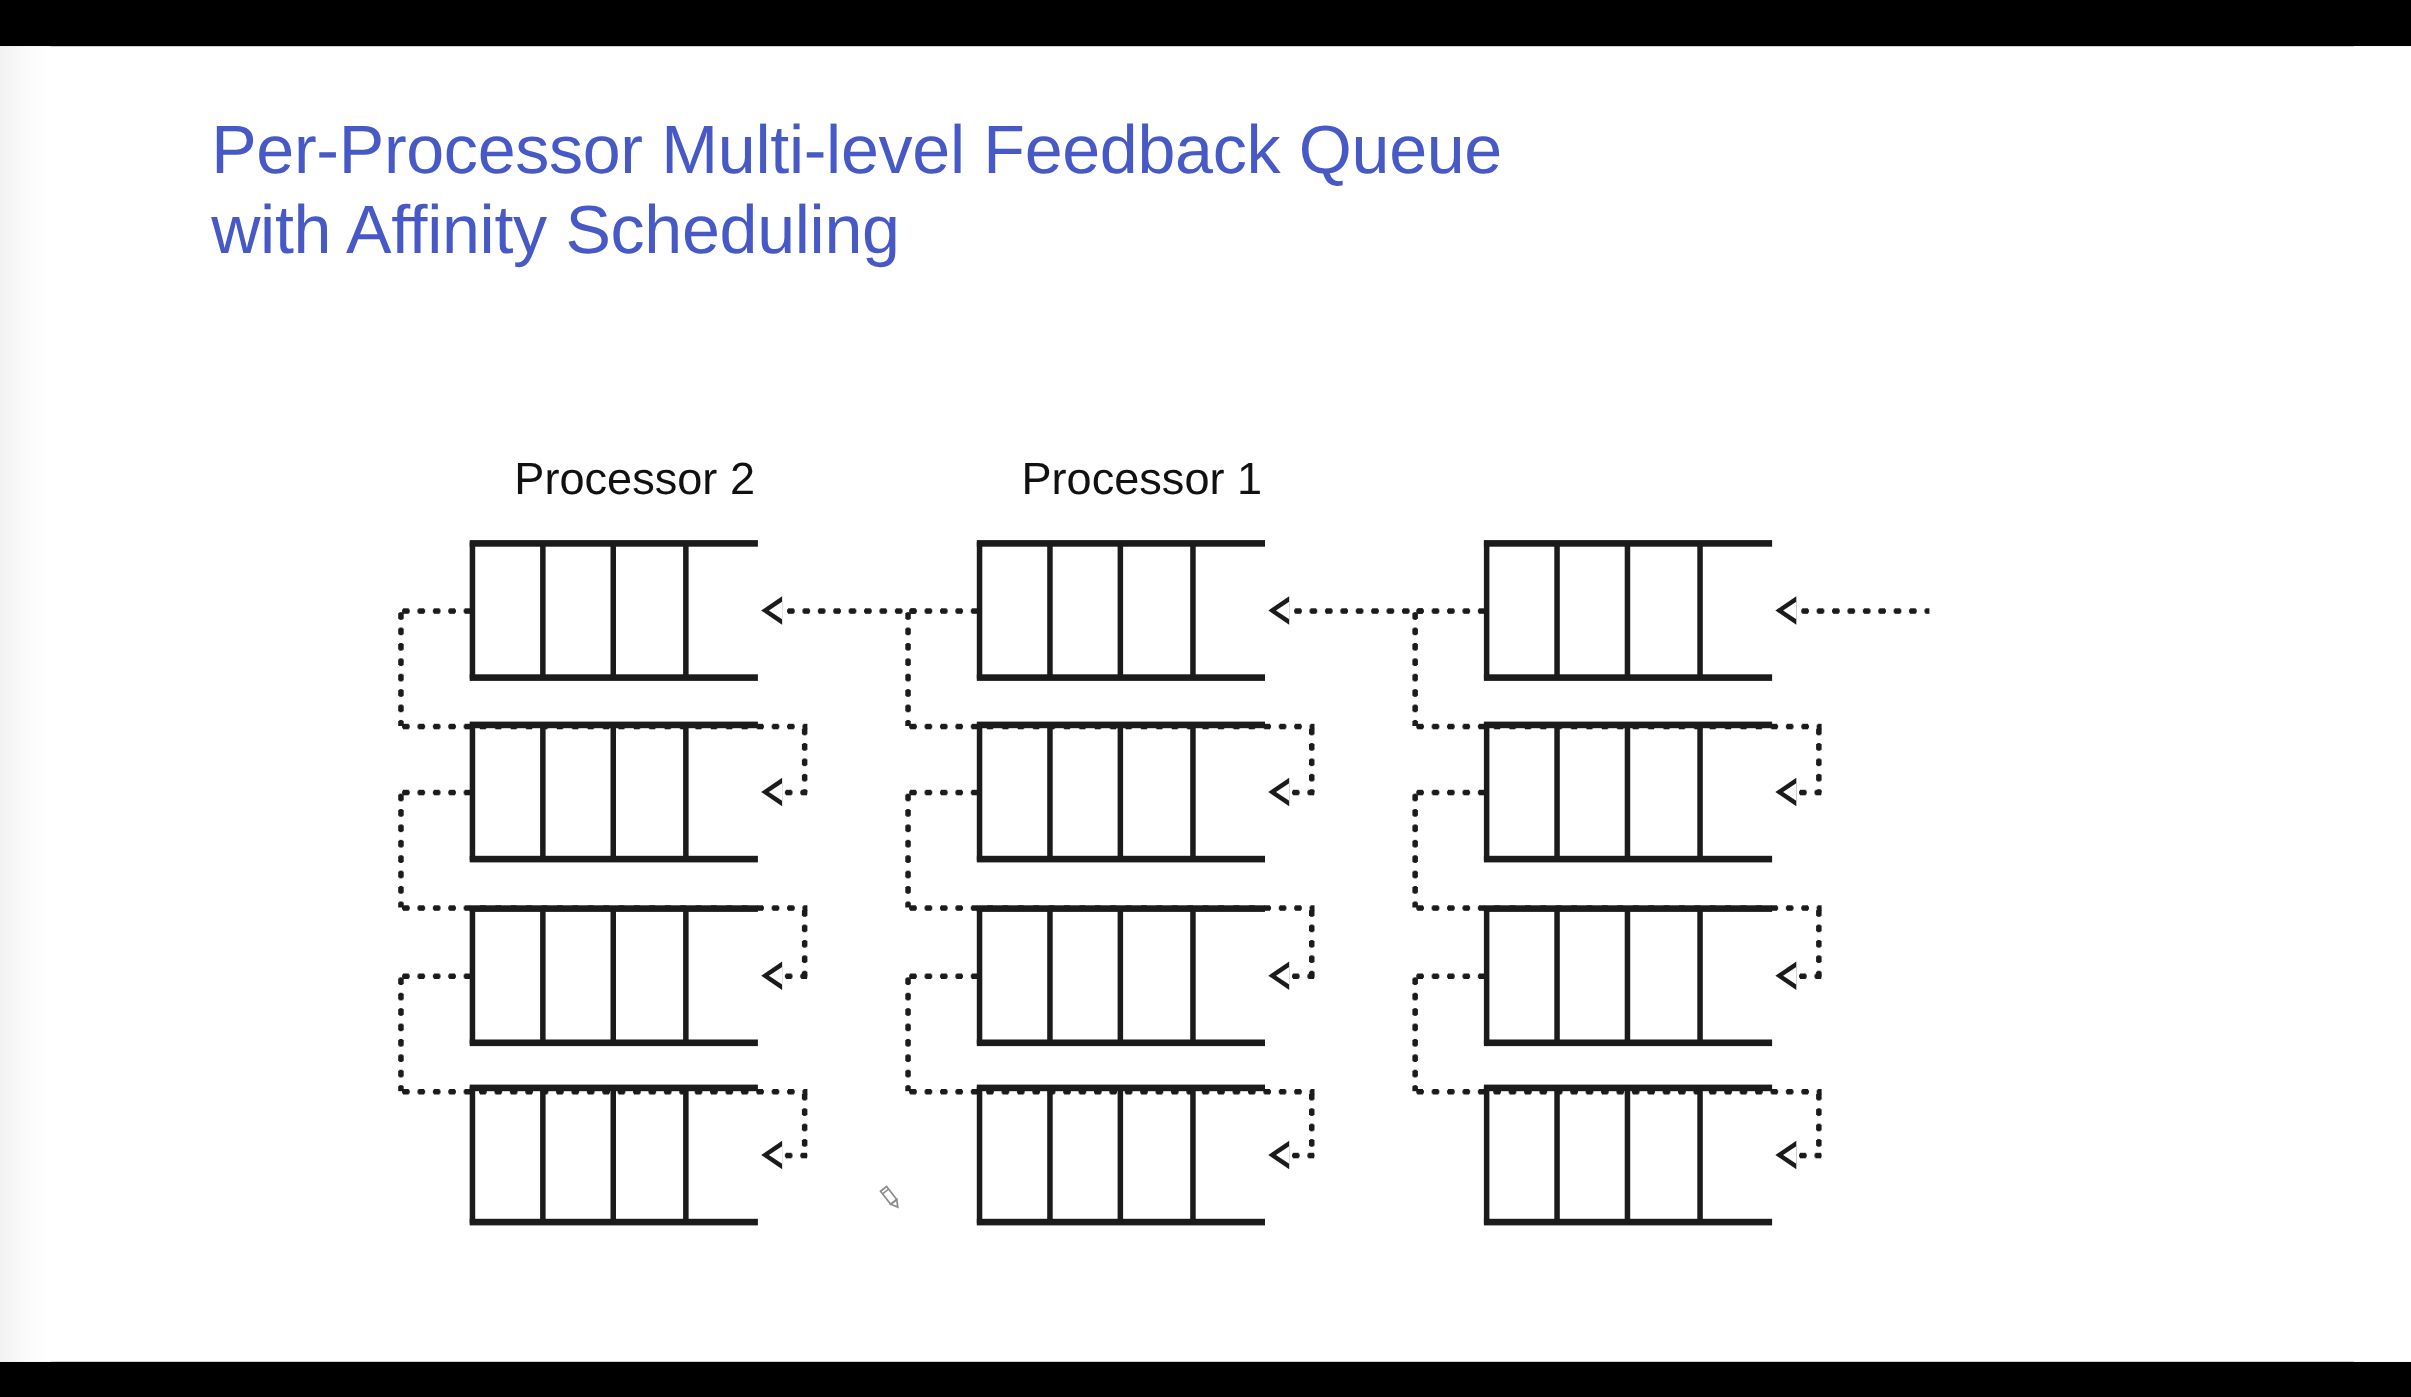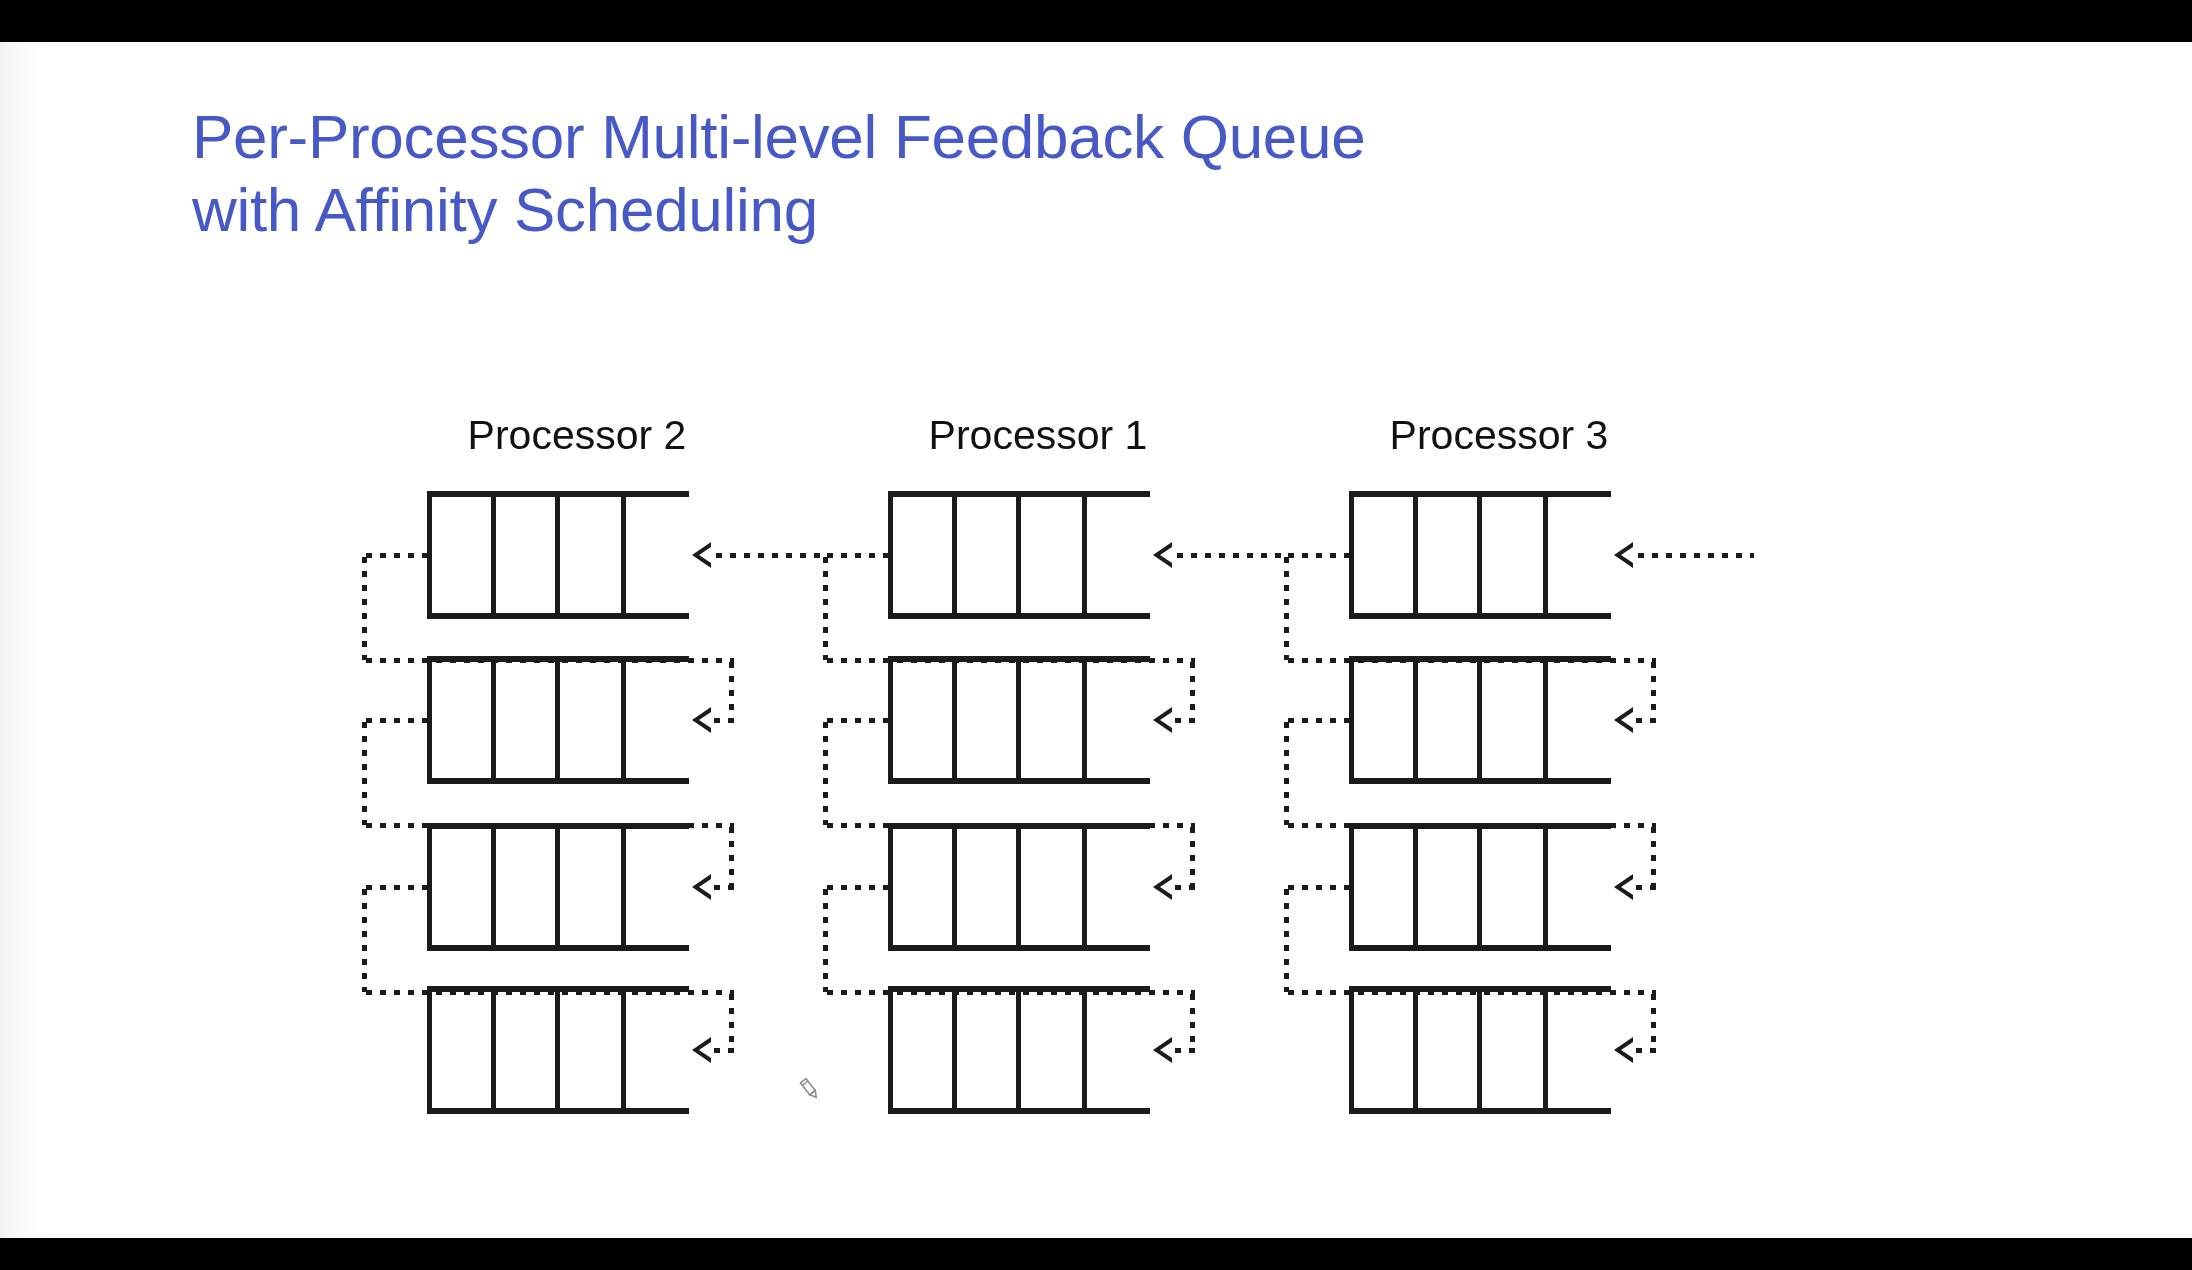--- a/index.html
+++ b/index.html
@@ -298,21 +298,20 @@
             <div class="rail rail-top"></div>
             <div class="rail rail-bottom"></div>
             <div class="slot-div d0"></div>
             <div class="slot-div d1"></div>
             <div class="slot-div d2"></div>
             <div class="slot-div d3"></div>
           </div>
           <div class="arrow-left" style="left: 350px; top: 995px;"></div>
         </div>
         <div class="proc-col" style="left: 1264px;">
-          <div class="proc-label">Processor 3</div>
           <div class="queue" style="top: 449px;">
             <div class="rail rail-top"></div>
             <div class="rail rail-bottom"></div>
             <div class="slot-div d0"></div>
             <div class="slot-div d1"></div>
             <div class="slot-div d2"></div>
             <div class="slot-div d3"></div>
           </div>
           <div class="arrow-left" style="left: 350px; top: 500px;"></div>
           <div class="dot-h" style="left: 370px; top: 511px; width: 120px;"></div>

